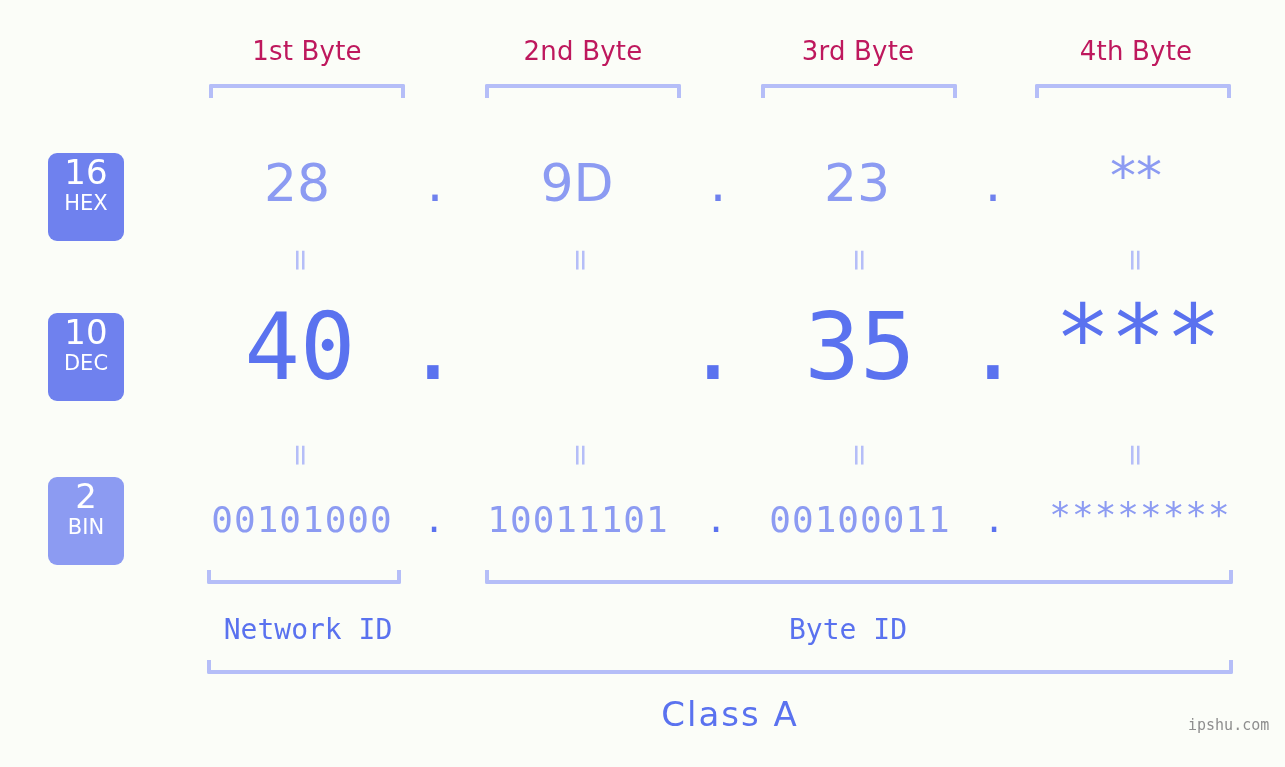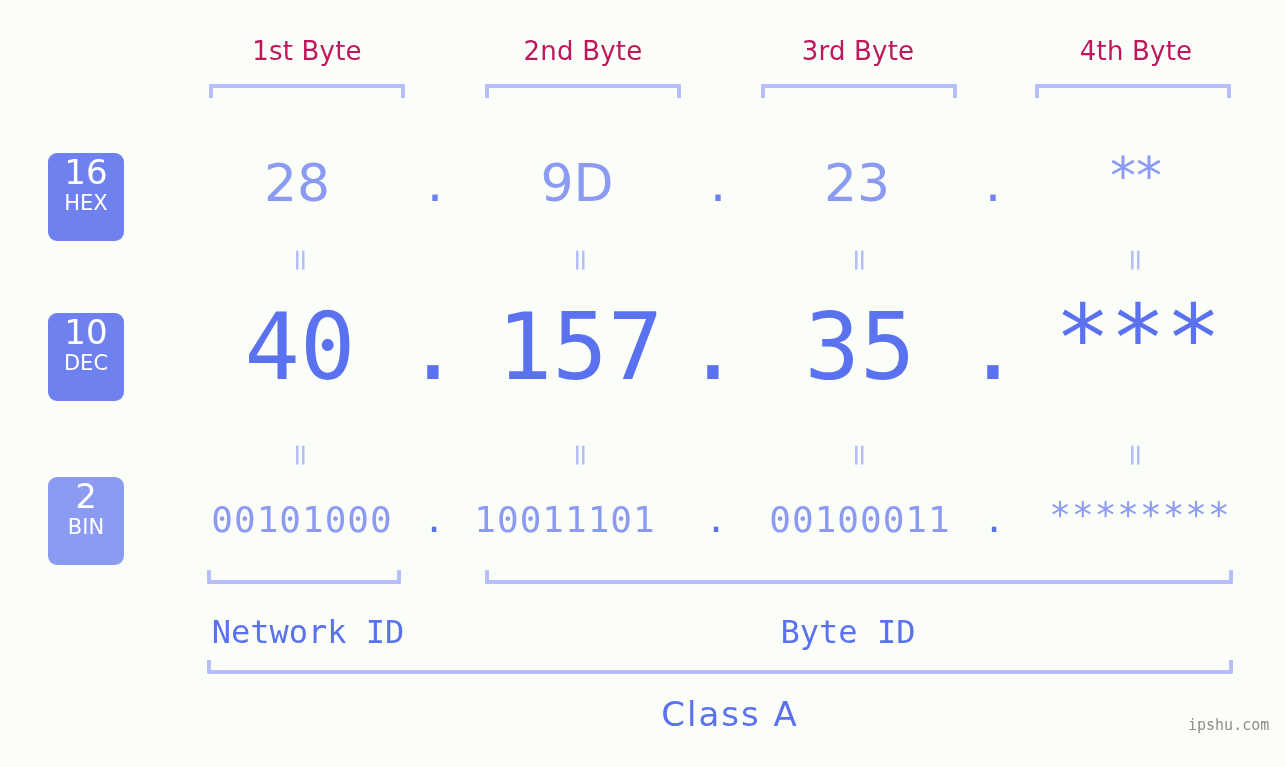--- a/index.html
+++ b/index.html
@@ -129,21 +129,21 @@
     line-height: 30px;
     color: #b5bef8;
     transform: rotate(90deg);
     text-align: center;
     width: 40px;
   }
 
   
   .id-label {
     font-family: "DejaVu Sans Mono", monospace;
-    font-size: 32px;
+    font-size: 28px;
     color: #5a72ef;
     text-align: center;
     white-space: nowrap;
   }
   .class-label {
     font-family: "DejaVu Sans", sans-serif;
     font-size: 34px;
     color: #5a72ef;
     text-align: center;
     white-space: nowrap;
@@ -189,39 +189,38 @@
   <div class="abs eq" style="left:840px; top:245px;">=</div>
   <div class="abs eq" style="left:1116px; top:245px;">=</div>
 
   <div class="abs badge" style="left:48px; top:313px; background:#6f81ee;">
     <span class="num">10</span>
     <span class="lbl">DEC</span>
   </div>
 
   <div class="abs dec-val" style="left:190px; top:300px; width:220px;">40</div>
   <div class="abs dec-dot" style="left:398px; top:300px; width:70px;">.</div>
-  <div class="abs dec-val" style="left:470px; top:300px; width:220px;">157</div>
   <div class="abs dec-dot" style="left:678px; top:300px; width:70px;">.</div>
   <div class="abs dec-val" style="left:750px; top:300px; width:220px;">35</div>
   <div class="abs dec-dot" style="left:958px; top:300px; width:70px;">.</div>
   <div class="abs dec-val" style="left:1028px; top:292px; width:220px;">***</div>
 
   <div class="abs eq" style="left:281px; top:440px;">=</div>
   <div class="abs eq" style="left:561px; top:440px;">=</div>
   <div class="abs eq" style="left:840px; top:440px;">=</div>
   <div class="abs eq" style="left:1116px; top:440px;">=</div>
 
   <div class="abs badge" style="left:48px; top:477px; background:#8c9bf2;">
     <span class="num">2</span>
     <span class="lbl">BIN</span>
   </div>
 
   <div class="abs bin-val" style="left:192px; top:500px; width:220px;">00101000</div>
   <div class="abs bin-dot" style="left:404px; top:500px; width:60px;">.</div>
-  <div class="abs bin-val" style="left:455px; top:500px; width:220px;">10011101</div>
+  <div class="abs bin-val" style="left:468px; top:500px; width:220px;">10011101</div>
   <div class="abs bin-dot" style="left:686px; top:500px; width:60px;">.</div>
   <div class="abs bin-val" style="left:750px; top:500px; width:220px;">00100011</div>
   <div class="abs bin-dot" style="left:964px; top:500px; width:60px;">.</div>
   <div class="abs bin-val" style="left:1030px; top:495px; width:220px;">********</div>
 
   <div class="abs bracket-up" style="left:207px; top:570px; width:194px;"></div>
   <div class="abs bracket-up" style="left:485px; top:570px; width:748px;"></div>
 
   <div class="abs id-label" style="left:208px; top:613px; width:200px;">Network ID</div>
   <div class="abs id-label" style="left:748px; top:613px; width:200px;">Byte ID</div>

